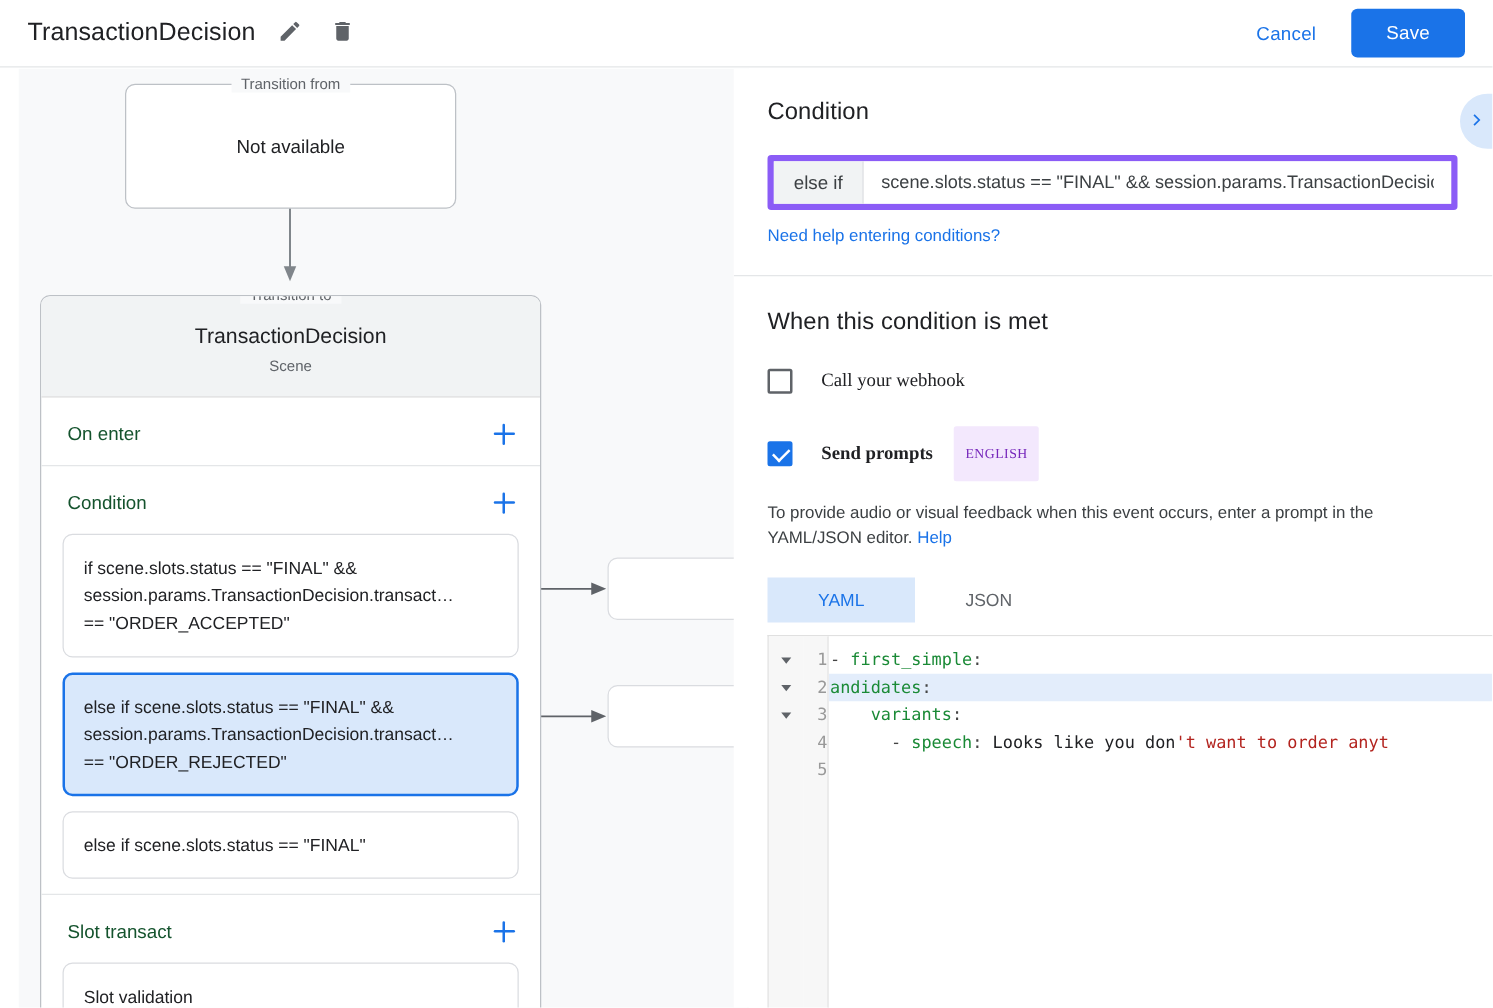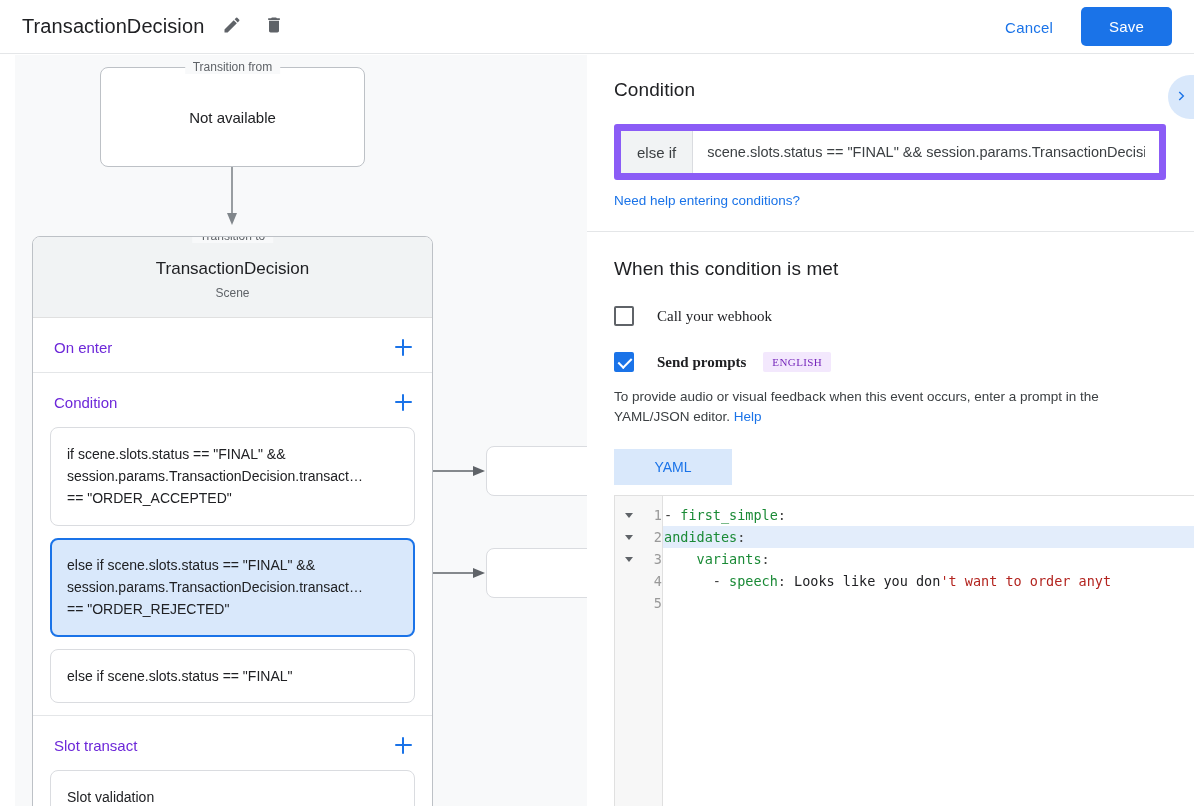--- a/index.html
+++ b/index.html
@@ -89,21 +89,21 @@
   }
   .scene-head .scene-name { font-size: 17px; color: #202124; }
   .scene-head .scene-sub  { font-size: 12px; color: #5f6368; margin-top: 7px; }
 
   .section { border-bottom: 1px solid #e4e6e8; padding: 0 0 0 0; }
   .section:last-child { border-bottom: none; }
   .section-head {
     display: flex; align-items: center; justify-content: space-between;
     padding: 18px 18px 14px 21px;
   }
-  .section-title { font-size: 15px; color: #6d28d9; }
+  .section-title { font-size: 15px; color: #14532d; }
   .plus-btn {
     width: 22px; height: 22px; border: none; background: none; cursor: pointer;
     position: relative;
   }
   .plus-btn:before, .plus-btn:after {
     content: ""; position: absolute; background: #1a73e8; border-radius: 1px;
   }
   .plus-btn:before { left: 3px; top: 10px; width: 17px; height: 2px; }
   .plus-btn:after  { left: 10px; top: 3px; width: 2px; height: 17px; }
 
@@ -141,22 +141,22 @@
   .details-top { padding: 24px 28px 22px 27px; border-bottom: 1px solid #e4e6e8; }
   .details-title { font-size: 19px; color: #202124; letter-spacing: .1px; }
   .expand-tab {
     position: absolute; right: 0; top: 20px; width: 26px; height: 44px;
     background: #d9e8fb; border: none; border-radius: 22px 0 0 22px;
     display: flex; align-items: center; justify-content: center; cursor: pointer;
   }
   .expand-tab svg { fill: none; stroke: #1a73e8; stroke-width: 2.4; }
 
   .cond-input-row {
-    display: flex; margin-top: 23px; height: 56px;
-    border: 7px solid #8b5cf6; border-radius: 3px; overflow: hidden;
+    display: flex; margin-top: 23px; height: 44px;
+    border: 5px solid #8b5cf6; border-radius: 3px; overflow: hidden;
   }
   .cond-prefix {
     background: #f1f3f4; border-right: 1px solid #dadce0;
     display: flex; align-items: center; padding: 0 16px;
     font-size: 15px; color: #3c4043; flex: none;
   }
   .cond-value {
     flex: 1; border: none; outline: none; padding: 0 14px;
     font-family: inherit; font-size: 14.5px; color: #3c4043;
     background: #fff;
@@ -177,21 +177,21 @@
   .cbox.checked { background: #1a73e8; border-color: #1a73e8; }
   .cbox.checked:after {
     content: ""; position: absolute; left: 5px; top: 1px;
     width: 6px; height: 11px; border: solid #fff;
     border-width: 0 2.2px 2.2px 0; transform: rotate(45deg);
   }
   .check-label { margin-left: 23px; font-size: 15px; color: #202124; }
   .check-label.bold { font-weight: bold; }
   .lang-badge {
     margin-left: 17px; background: #f3e8fd; color: #7627bb;
-    font-size: 11px; letter-spacing: .4px; padding: 4px 9px; border-radius: 2px;
+    font-size: 11px; letter-spacing: .4px; padding: 16px 9px; border-radius: 2px;
   }
   .help-text {
     margin-top: 15px; font-size: 13.5px; line-height: 20px; color: #3c4043;
   }
   .help-text a { color: #1a73e8; text-decoration: none; cursor: pointer; }
 
   
   .editor-tabs { display: flex; margin-top: 22px; }
   .etab {
     font-size: 14px; color: #5f6368; padding: 10px 0; width: 118px;
@@ -364,20 +364,21 @@
       <span class="check-label bold">Send prompts</span>
       <span class="lang-badge">ENGLISH</span>
     </div>
 
     <div class="help-text">
       <span>To provide audio or visual feedback when this event occurs, enter a prompt in the YAML/JSON editor. </span><a>Help</a>
     </div>
 
     <div class="editor-tabs">
       <button class="etab active">YAML</button>
+      <button class="etab">JSON</button>
     </div>
 
     <div class="editor">
       <div class="fold-col" id="fold-col">
           <div class="fold">
             <svg width="10" height="10" viewBox="0 0 10 10">
               <polygon points="1,3 9,3 5,8"></polygon>
             </svg>
           </div>
           <div class="fold">

